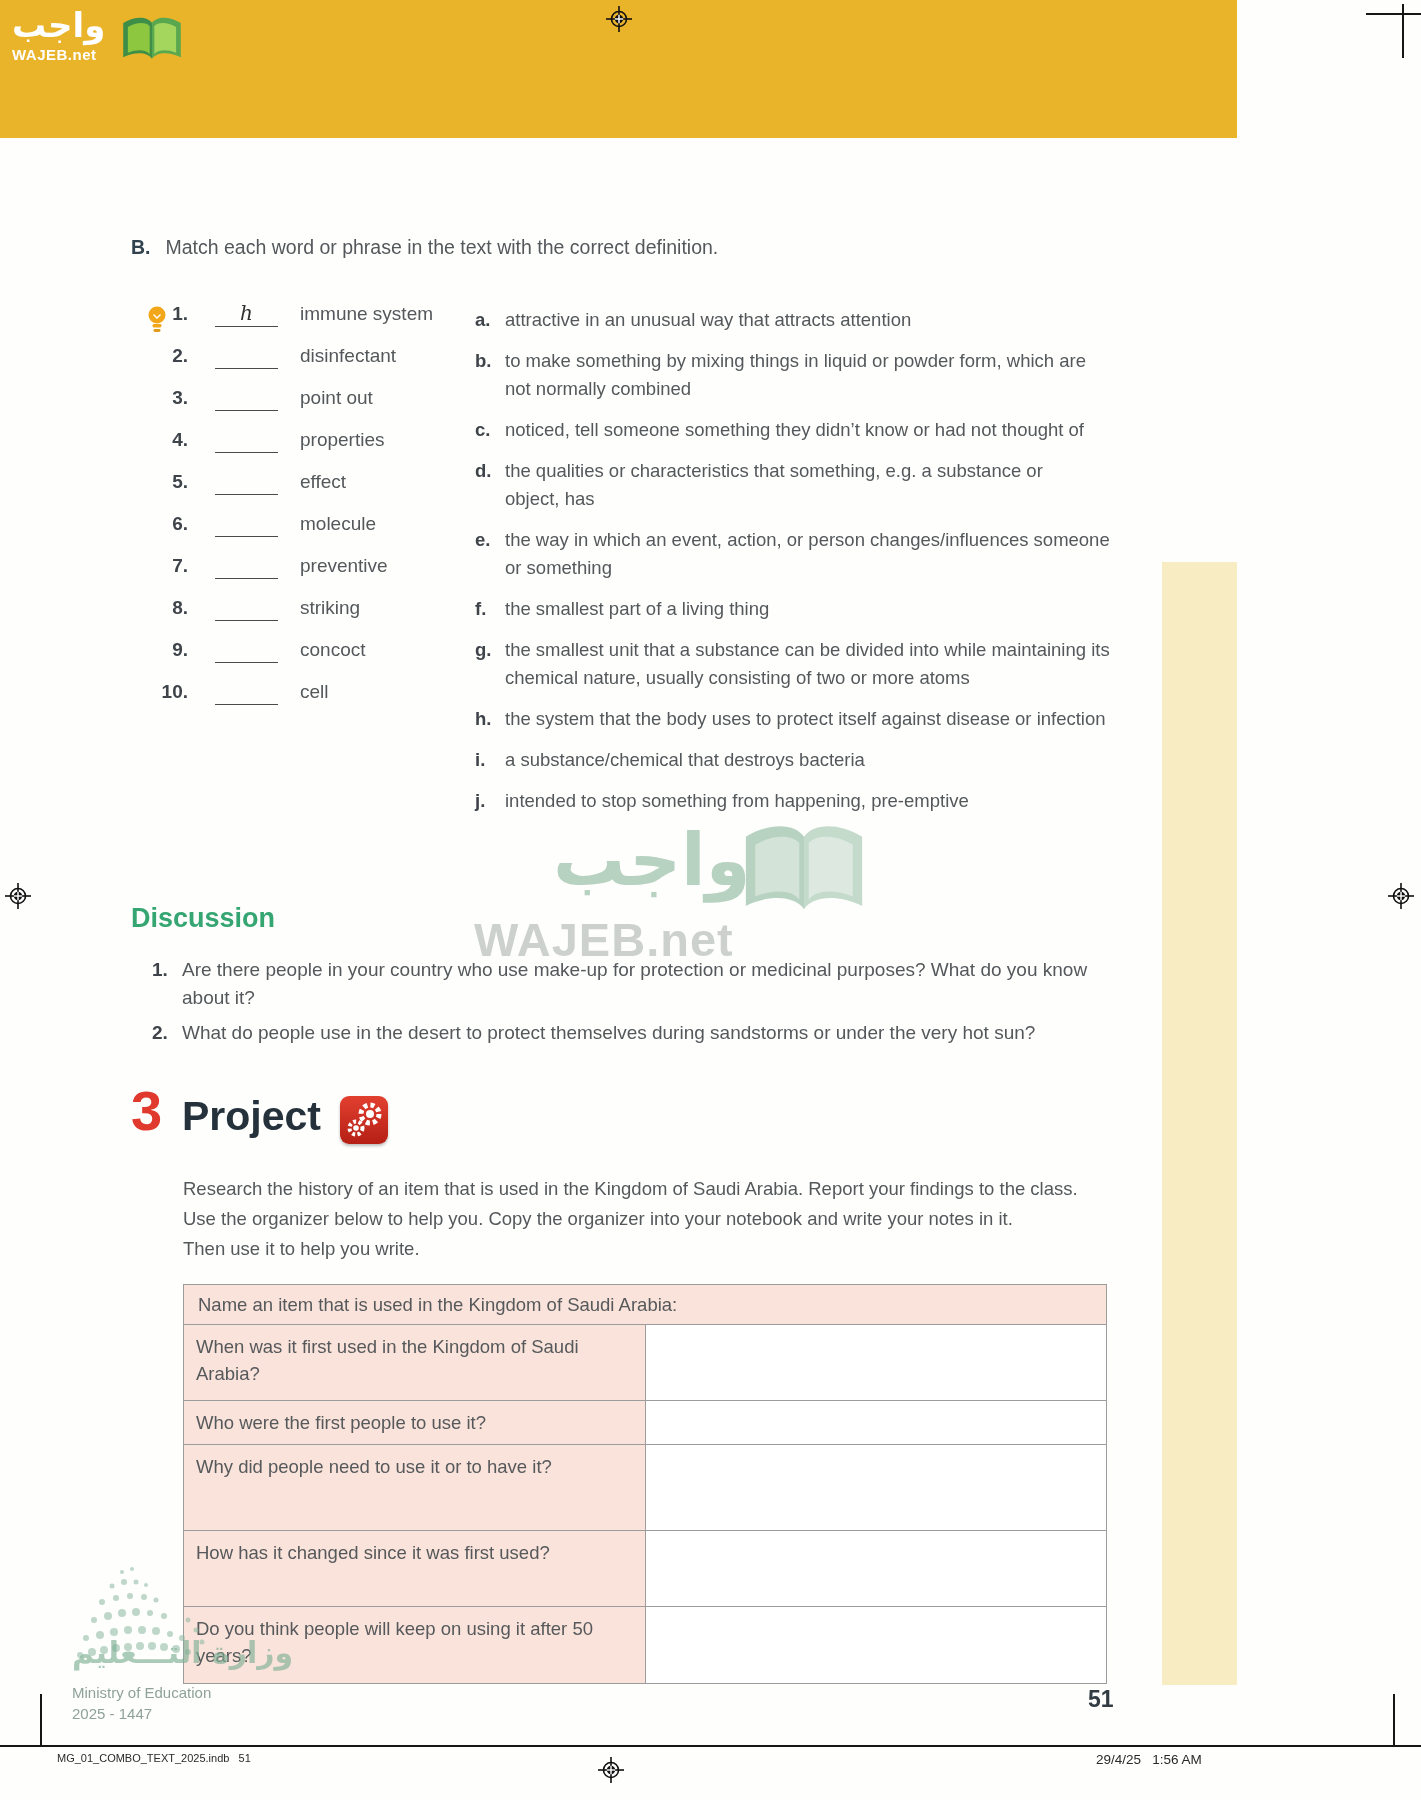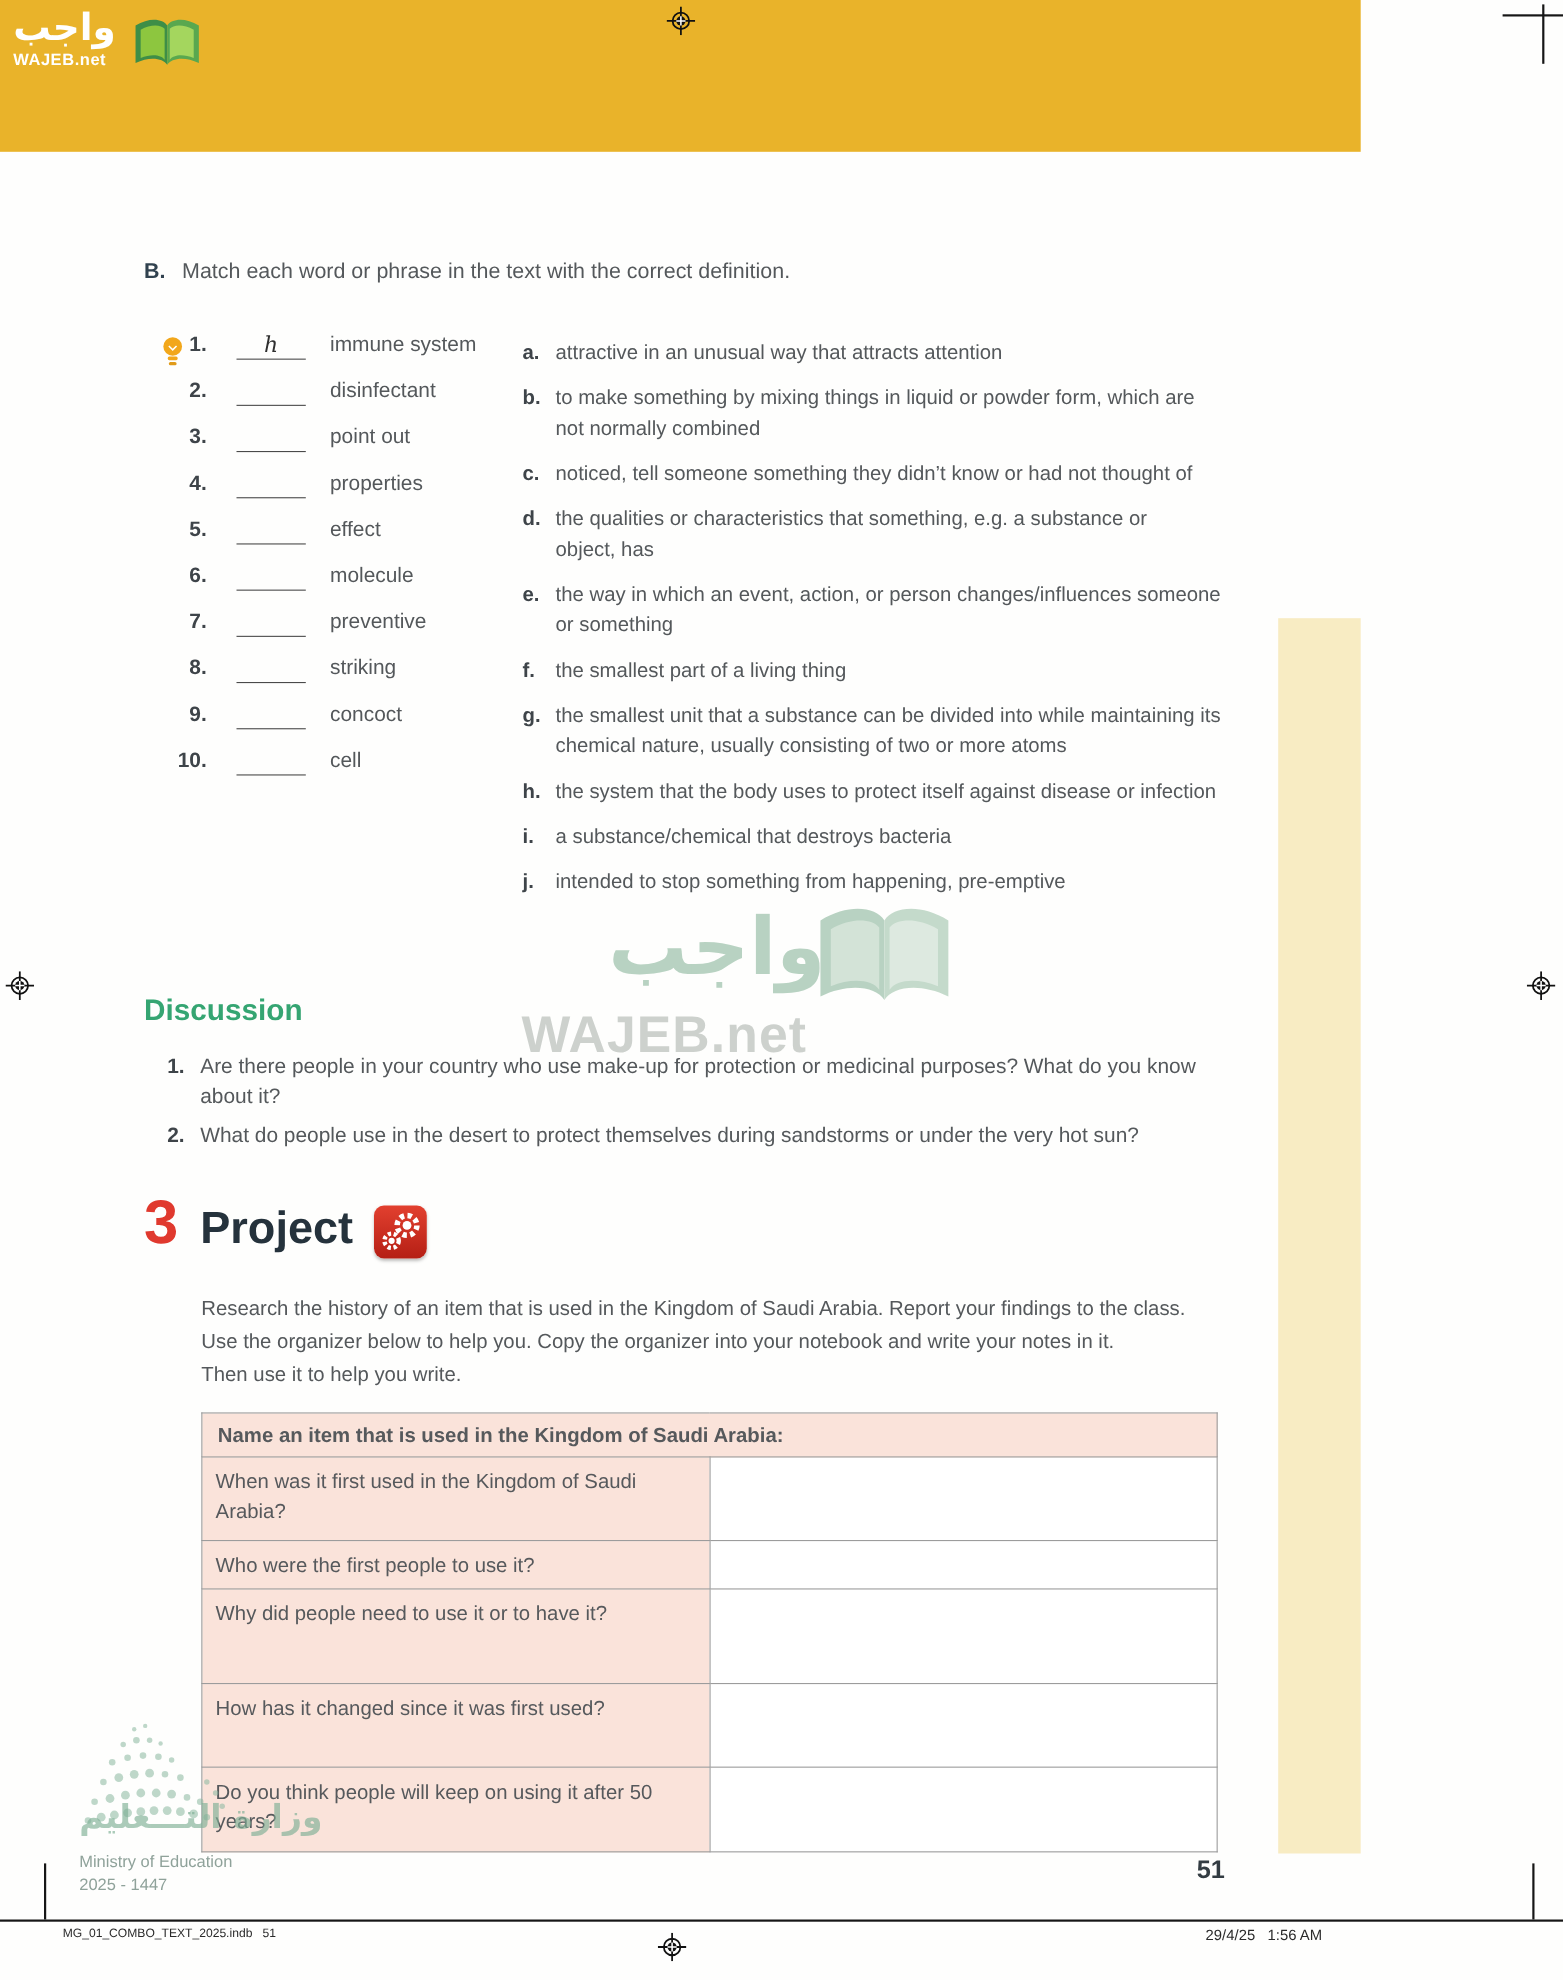--- a/index.html
+++ b/index.html
@@ -323,21 +323,21 @@
   </div>
 
   <div class="proj-intro">
     <div class="ln">Research the history of an item that is used in the Kingdom of Saudi Arabia. Report your findings to the class.</div>
     <div class="ln">Use the organizer below to help you. Copy the organizer into your notebook and write your notes in it.</div>
     <div class="ln">Then use it to help you write.</div>
   </div>
 
   <table class="org">
     <tbody>
-        <tr style="height:40px;font-weight:bold;">
+        <tr style="height:40px;">
       <td class="peach head" colspan="2">Name an item that is used in the Kingdom of Saudi Arabia:</td>
     </tr>
     <tr style="height:76px;">
       <td class="peach label">When was it first used in the Kingdom of Saudi Arabia?</td>
       <td class="value"></td>
     </tr>
     <tr style="height:42px;">
       <td class="peach label nowrap">Who were the first people to use it?</td>
       <td class="value"></td>
     </tr>

